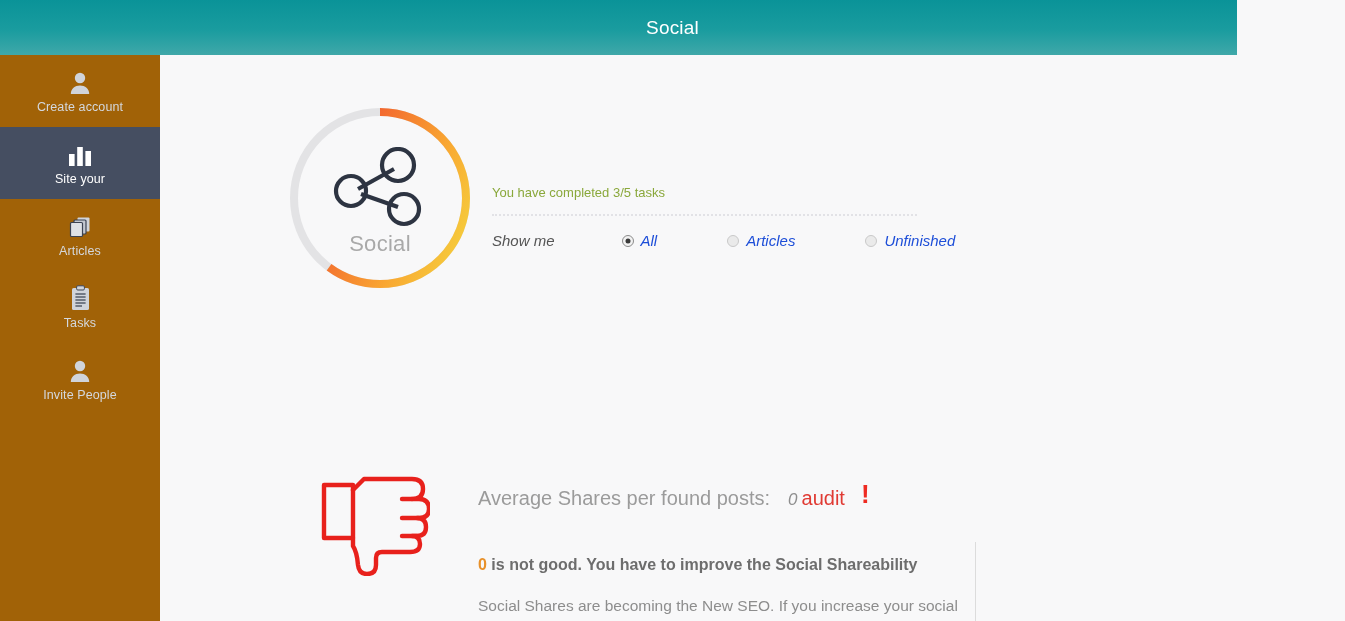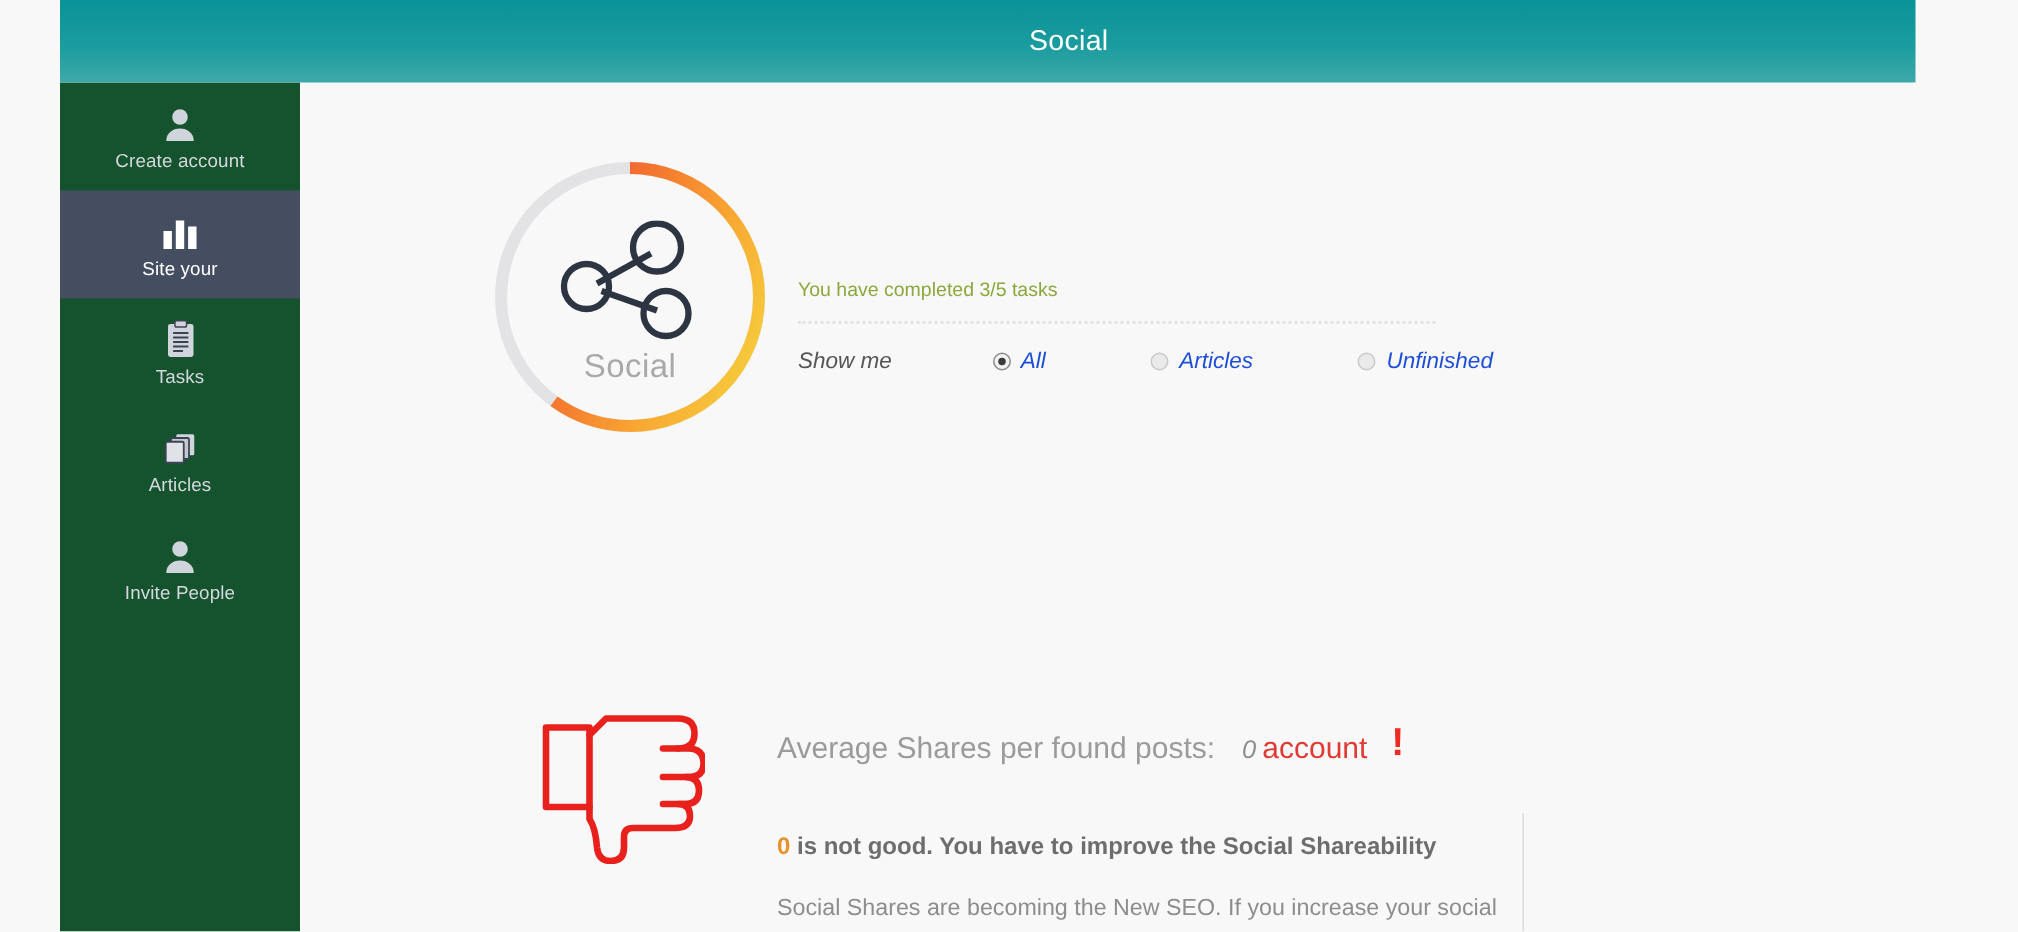--- a/index.html
+++ b/index.html
@@ -10,21 +10,20 @@
     overflow: hidden;
     font-family: "Liberation Sans", sans-serif;
     background: #f8f8f9;
   }
 
   #app {
     position: relative;
     width: 1237px;
     height: 621px;
     overflow: hidden;
-    margin-left: 40px;
   }
 
   
   .header {
     position: absolute;
     top: 0; left: 0;
     width: 1345px;
     height: 55px;
     background: linear-gradient(to bottom, #0a9398 0%, #1a9c9f 55%, #3fa8a9 100%);
     display: flex;
@@ -37,21 +36,21 @@
     font-size: 19px;
     letter-spacing: 0.2px;
   }
 
   
   .sidebar {
     position: absolute;
     top: 55px; left: 0;
     width: 160px;
     height: 566px;
-    background: #14532d;
+    background: #a16207;
     z-index: 4;
   }
   .nav-item {
     position: relative;
     width: 160px;
     height: 72px;
     display: flex;
     flex-direction: column;
     align-items: center;
     justify-content: center;
@@ -273,48 +272,48 @@
 
     <div class="nav-item active">
       <span class="nav-icon">
         <svg width="26" height="24" viewBox="0 0 26 24">
           <rect x="2" y="11" width="5.6" height="12" fill="#ffffff"></rect>
           <rect x="10.2" y="4" width="5.6" height="19" fill="#ffffff"></rect>
           <rect x="18.4" y="8" width="5.6" height="15" fill="#ffffff"></rect>
         </svg>
       </span>
       <span class="nav-label">Site your</span>
+    </div>
+
+    <div class="nav-item">
+      <span class="nav-icon">
+        <svg width="24" height="24" viewBox="0 0 24 24">
+          <rect x="9.5" y="2.5" width="12" height="14" rx="1" fill="#d0d4db"></rect>
+          <rect x="6" y="5" width="12" height="14" rx="1" fill="#c3c8d1" stroke="#3c4454" stroke-width="1.2"></rect>
+          <rect x="2.5" y="7.5" width="12" height="14" rx="1" fill="#dfe2e7" stroke="#3c4454" stroke-width="1.2"></rect>
+        </svg>
+      </span>
+      <span class="nav-label">Articles</span>
     </div>
 
     <div class="nav-item">
       <span class="nav-icon">
         <svg width="21" height="26" viewBox="0 0 21 26">
           <rect x="2" y="3" width="17" height="22" rx="1.6" fill="#d0d4db"></rect>
           <rect x="6.6" y="0.8" width="7.8" height="4.2" rx="1.2" fill="#d0d4db" stroke="#3c4454" stroke-width="1"></rect>
           <g stroke="#3c4454" stroke-width="1.25">
             <line x1="5.4" y1="9" x2="15.6" y2="9"></line>
             <line x1="5.4" y1="12" x2="15.6" y2="12"></line>
             <line x1="5.4" y1="15" x2="15.6" y2="15"></line>
             <line x1="5.4" y1="18" x2="15.6" y2="18"></line>
             <line x1="5.4" y1="21" x2="12" y2="21"></line>
           </g>
         </svg>
       </span>
       <span class="nav-label">Tasks</span>
-    </div>
-
-    <div class="nav-item">
-      <span class="nav-icon">
-        <svg width="24" height="24" viewBox="0 0 24 24">
-          <rect x="9.5" y="2.5" width="12" height="14" rx="1" fill="#d0d4db"></rect>
-          <rect x="6" y="5" width="12" height="14" rx="1" fill="#c3c8d1" stroke="#3c4454" stroke-width="1.2"></rect>
-          <rect x="2.5" y="7.5" width="12" height="14" rx="1" fill="#dfe2e7" stroke="#3c4454" stroke-width="1.2"></rect>
-        </svg>
-      </span>
-      <span class="nav-label">Articles</span>
     </div>
 
     <div class="nav-item">
       <span class="nav-icon">
         <svg width="22" height="24" viewBox="0 0 22 24">
           <circle cx="11" cy="7" r="5.2" fill="#d0d4db"></circle>
           <path d="M1.8 23c0-5.2 4.1-8.4 9.2-8.4s9.2 3.2 9.2 8.4z" fill="#d0d4db"></path>
         </svg>
       </span>
       <span class="nav-label">Invite People</span>
@@ -398,21 +397,21 @@
             <line x1="82" y1="23" x2="92" y2="23"></line>
             <line x1="82" y1="42" x2="99" y2="42"></line>
             <line x1="82" y1="60" x2="97" y2="60"></line>
           </g>
         </svg>
       </span>
 
       <div class="finding-head">
         <span>Average Shares per found posts:</span>
         <span class="metric-value">0</span>
-        <span class="metric-unit">account</span>
+        <span class="metric-unit">audit</span>
         <span class="bang">!</span>
       </div>
 
       <div class="finding-body">
         <div class="finding-lead">
           <span class="zero">0</span><span> is not good. You have to improve the Social Shareability</span>
         </div>
         <p class="finding-para">Social Shares are becoming the New SEO. If you increase your social shares you will improve your SEO and you'll get found better on search engines. Every form of social</p>
       </div>
 

